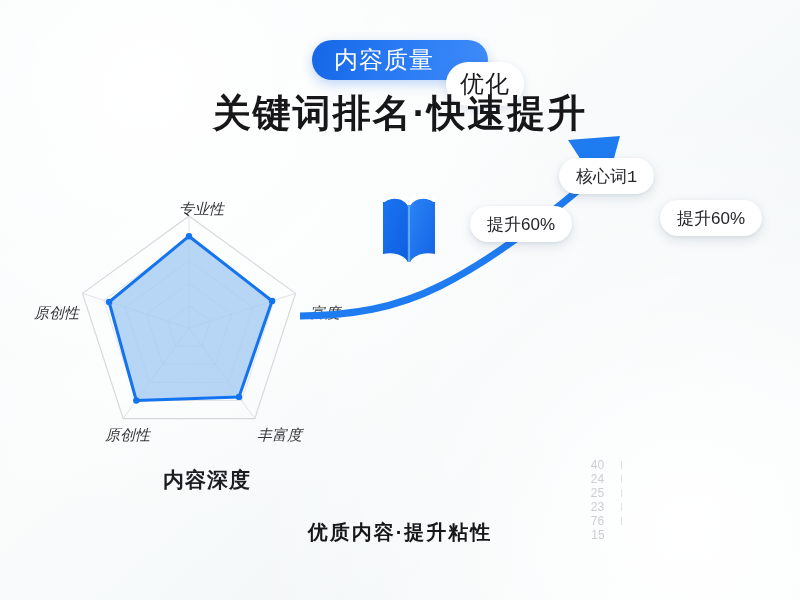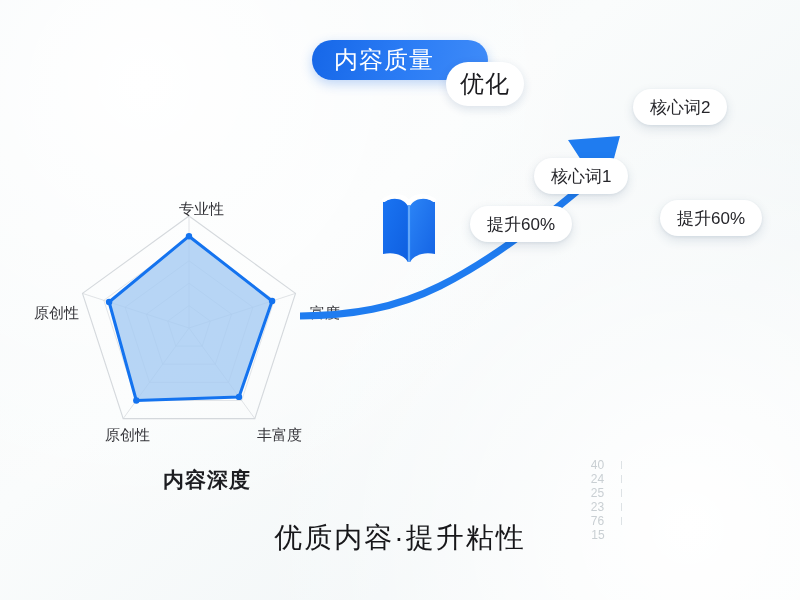--- a/index.html
+++ b/index.html
@@ -91,20 +91,21 @@
     top: 186px;
     width: 360px;
     height: 270px;
   }
   #radar-svg { position: absolute; inset: 0; }
   .radar-axis-label {
     position: absolute;
     font-size: 15px;
     color: #333338;
     white-space: nowrap;
+    font-style: italic;
   }
   #radar-label-top    { left: 153px; top: 14px; }
   #radar-label-right  { left: 284px; top: 118px; }
   #radar-label-br     { left: 221px; top: 240px; margin-left: 10px; }
   #radar-label-bl     { left: 79px;  top: 240px; }
   #radar-label-left   { left: 8px;   top: 118px; }
 
   
   #book-icon {
     position: absolute;
@@ -132,21 +133,21 @@
     background: #ffffff;
     border-radius: 18px;
     box-shadow: 0 4px 11px rgba(30,60,100,.13), 0 1px 3px rgba(30,60,100,.08);
     color: #25252a;
     font-size: 17px;
     height: 36px;
     padding: 0 17px;
     white-space: nowrap;
   }
   #pill-kw2   { left: 633px; top: 89px; }
-  #pill-kw1   { left: 534px; top: 158px; }
+  #pill-kw1   { left: 559px; top: 158px; font-family: Liberation Mono, monospace; }
   #pill-up-a  { left: 470px; top: 206px; }
   #pill-up-b  { left: 660px; top: 200px; }
   #pill-dwell { left: 473px; top: 295px; }
 
   
   #axis-strip {
     position: absolute;
     left: 404px;
     top: 458px;
     width: 388px;
@@ -180,41 +181,42 @@
     font-weight: bold;
     color: #1d1d21;
     letter-spacing: 1px;
     white-space: nowrap;
   }
   #footer-caption {
     position: absolute;
     left: 0; right: 0;
     top: 519px;
     text-align: center;
-    font-size: 28px;
-    font-weight: normal;
+    font-size: 20px;
+    font-weight: bold;
     color: #17171a;
     letter-spacing: 2px;
     white-space: nowrap;
   }
 </style>
 </head>
 <body>
 
 <div id="stage">
 
   <div id="badge-wrap">
     <div id="badge-pill">
       <span id="badge-pill-label">内容质量</span>
       <span id="badge-chip">
         <span id="badge-chip-label">优化</span>
       </span>
     </div>
   </div>
 
+  <div id="headline">关键词排名·快速提升</div>
 
   <div id="radar-block">
     <svg id="radar-svg" viewBox="0 0 360 270" xmlns="http://www.w3.org/2000/svg">
       <g id="radar-grid">
           <polygon points="163.0,119.6 184.3,135.1 176.2,160.1 149.8,160.1 141.7,135.1" fill="none" stroke="#d2d6da" stroke-width="0.9" opacity="0.7"></polygon>
           <polygon points="163.0,97.2 205.6,128.2 189.3,178.2 136.7,178.2 120.4,128.2" fill="none" stroke="#d2d6da" stroke-width="0.9" opacity="0.7"></polygon>
           <polygon points="163.0,74.8 226.9,121.2 202.5,196.4 123.5,196.4 99.1,121.2" fill="none" stroke="#d2d6da" stroke-width="0.9" opacity="0.7"></polygon>
           <polygon points="163.0,52.4 248.2,114.3 215.7,214.5 110.3,214.5 77.8,114.3" fill="none" stroke="#d2d6da" stroke-width="0.9" opacity="0.7"></polygon>
           <polygon points="163.0,30.0 269.5,107.4 228.8,232.6 97.2,232.6 56.5,107.4" fill="none" stroke="#d2d6da" stroke-width="1.1" opacity="0.95"></polygon>
         </g>
@@ -258,23 +260,20 @@
     <path d="M6 12 C17 5 27 8 31 15" fill="none" stroke="#ffffff" stroke-width="4" stroke-linecap="round"></path>
     <path d="M56 12 C45 5 35 8 31 15" fill="none" stroke="#ffffff" stroke-width="4" stroke-linecap="round"></path>
     <rect x="29.6" y="17" width="2.8" height="57" fill="#2f89f8" opacity="0.75"></rect>
   </svg>
 
   <svg id="growth-arrow" viewBox="0 0 460 220" xmlns="http://www.w3.org/2000/svg">
     <path d="M-6 206 C 52 206 96 198 140 176 C 196 148 248 106 300 62" fill="none" stroke="#1f7cf0" stroke-width="7" stroke-linecap="round"></path>
     <path d="M268 30 L320 26 L306 78 L294 54 L281 50 Z" fill="#1f7cf0"></path>
   </svg>
 
-  <div class="pill" id="pill-kw2">
-    <span>核心词2</span>
-  </div>
   <div class="pill" id="pill-kw1">
     <span>核心词1</span>
   </div>
   <div class="pill" id="pill-up-a">
     <span>提升60%</span>
   </div>
   <div class="pill" id="pill-up-b">
     <span>提升60%</span>
   </div>
 

